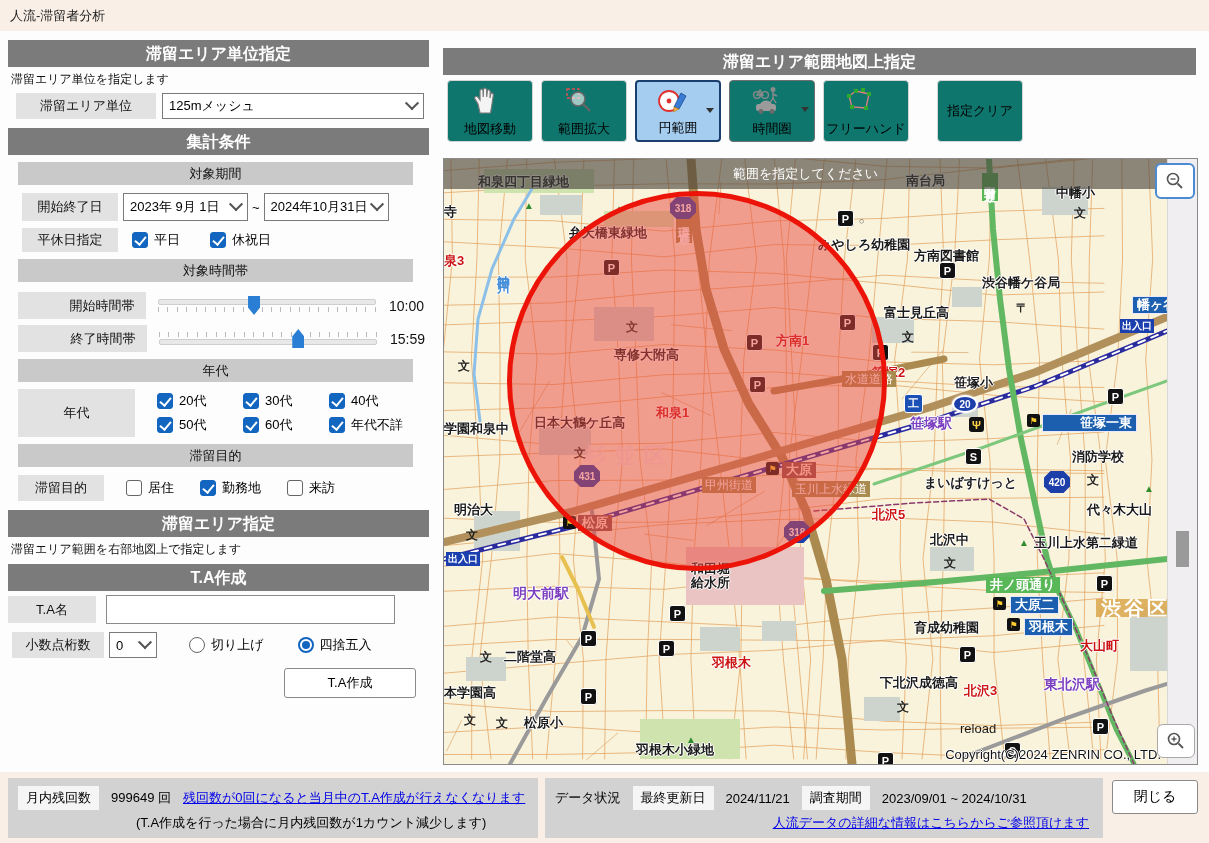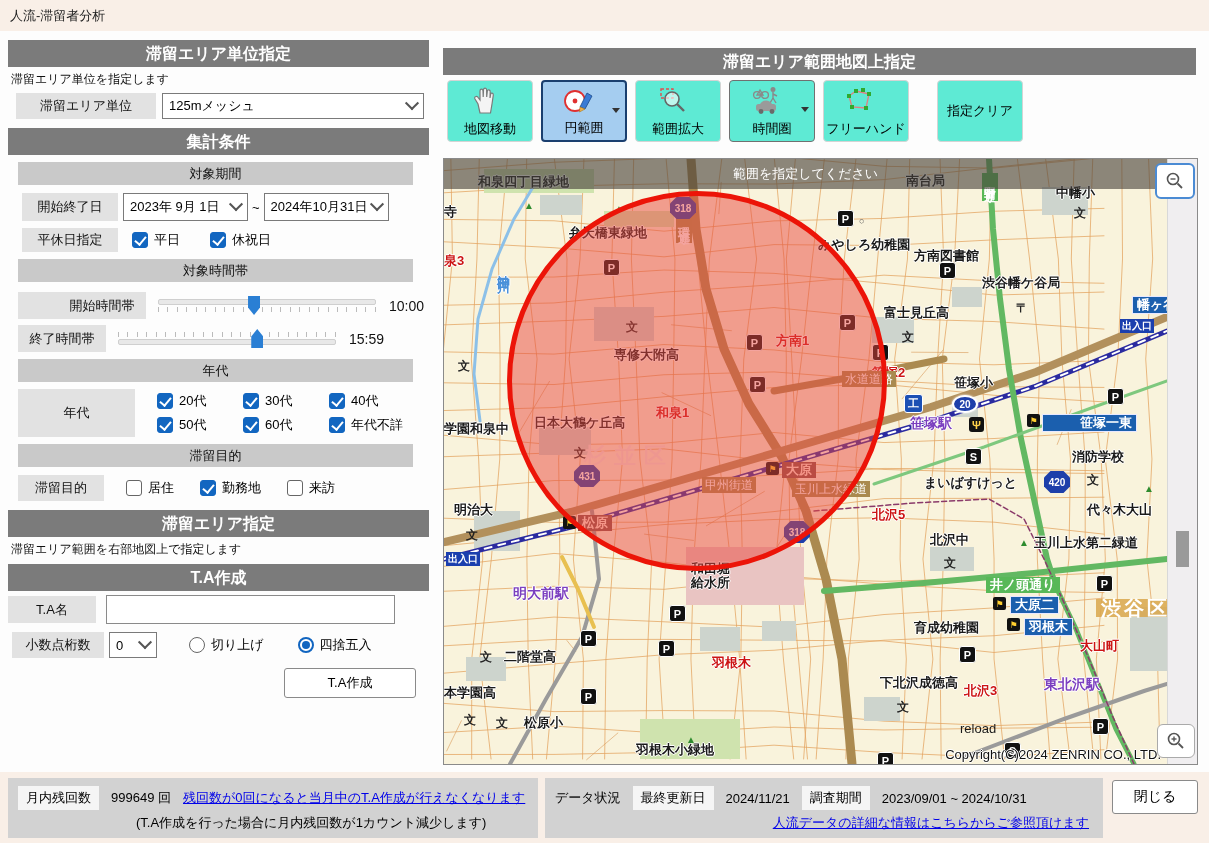--- a/index.html
+++ b/index.html
@@ -27,21 +27,21 @@
   .thumb.down{clip-path:polygon(0 0,100% 0,100% 60%,50% 100%,0 60%);}
   .thumb.up{clip-path:polygon(50% 0,100% 40%,100% 100%,0 100%,0 40%);top:-11px;}
   .ticks{display:flex;justify-content:space-between;height:5px;margin-top:2px;}
   .ticks i{width:1px;background:#bbb;}
   .ticks.above{margin:0 0 2px 0;}
   .tval{font-size:14px;color:#111;width:48px;text-align:right;}
   .btn{background:#fff;border:1px solid #8a8a8a;border-radius:3px;font-size:13px;display:flex;align-items:center;justify-content:center;}
   
   .mpanel{position:absolute;left:443px;top:17px;width:753px;}
   .toolbar{position:absolute;left:4px;top:32px;height:64px;display:flex;}
-  .tbtn{width:86px;height:62px;background:#5eead4;border:1px solid #d4d4d4;border-radius:4px;margin-right:8px;display:flex;flex-direction:column;align-items:center;justify-content:flex-end;font-size:13px;box-sizing:border-box;position:relative;padding-bottom:3px;}
+  .tbtn{width:86px;height:62px;background:#0f766e;border:1px solid #d4d4d4;border-radius:4px;margin-right:8px;display:flex;flex-direction:column;align-items:center;justify-content:flex-end;font-size:13px;box-sizing:border-box;position:relative;padding-bottom:3px;}
   .tbtn .ic{position:absolute;top:5px;left:0;right:10px;display:flex;justify-content:center;}
   .tbtn.sel{background:#a5cdf0;border:2px solid #1a3f6f;}
   .tbtn.outl{border:1px solid #707070;}
   .tbtn .dd{position:absolute;right:5px;top:26px;width:0;height:0;border-left:4px solid transparent;border-right:4px solid transparent;border-top:5px solid #333;}
   .tbtn.clear{margin-left:20px;justify-content:center;padding-bottom:0;}
   .mapwrap{position:absolute;left:0;top:110px;width:753px;height:605px;border:1px solid #8a8a8a;box-sizing:content-box;background:#f0eef0;}
   .mapview{position:absolute;left:0;top:0;width:723px;height:605px;overflow:hidden;background:#f9f3dc;}
   .ml{position:absolute;font-weight:bold;font-size:13px;color:#1a1a1a;white-space:nowrap;text-shadow:1px 0 0 #fff,-1px 0 0 #fff,0 1px 0 #fff,0 -1px 0 #fff;z-index:3;line-height:14px;}
   .ml.red{color:#cc1414;}
   .ml.sta{color:#7b3fbf;font-size:14px;}
@@ -155,21 +155,21 @@
             <i></i>
             <i></i>
             <i></i>
             <i></i>
             <i></i>
           </div>
       </div>
       <div class="tval">10:00</div>
     </div>
     <div class="row" style="margin-top:6px;margin-left:10px;">
-      <div class="chip" style="width:88px;height:27px;">終了時間帯</div>
+      <div class="chip" style="width:88px;height:27px;padding-left:41px;">終了時間帯</div>
       <div style="width:218px;margin-left:12px;">
         <div class="ticks above">
             <i></i>
             <i></i>
             <i></i>
             <i></i>
             <i></i>
             <i></i>
             <i></i>
             <i></i>
@@ -277,41 +277,41 @@
     <div class="sech" style="width:753px;">滞留エリア範囲地図上指定</div>
     <div class="toolbar">
         <div class="tbtn">
           <span class="ic">
             <svg width="30" height="30" viewBox="0 0 30 30">
               <path d="M10 27 L8 18 L5 13 q-1-2 1-2.5 q1.5-.3 2.5 1.5 L10 14 L10 5 q0-1.8 1.5-1.8 q1.4 0 1.5 1.8 L13.2 11 L13.5 4 q.1-1.8 1.6-1.8 q1.5 0 1.5 1.9 L16.7 11 L17.3 5.3 q.2-1.7 1.6-1.5 q1.4.2 1.3 1.9 L20 12 L20.6 8.4 q.3-1.5 1.6-1.2 q1.3.3 1.1 2 L22 18 L20.5 27 Z" fill="#f4f4f4" stroke="#7a7a7a" stroke-width="1.2"></path>
             </svg>
           </span>
           <span>地図移動</span>
         </div>
+        <div class="tbtn">
+          <span class="ic">
+            <svg width="30" height="30" viewBox="0 0 30 30">
+              <rect x="3" y="3" width="12" height="9" fill="none" stroke="#e05050" stroke-width="1.4" stroke-dasharray="3 2"></rect>
+              <circle cx="14" cy="13" r="7" fill="rgba(255,255,255,.6)" stroke="#666" stroke-width="1.6"></circle>
+              <line x1="19" y1="18" x2="26" y2="25" stroke="#666" stroke-width="2.4"></line>
+            </svg>
+          </span>
+          <span>範囲拡大</span>
+        </div>
         <div class="tbtn sel">
           <span class="ic">
             <svg width="32" height="30" viewBox="0 0 32 30">
               <circle cx="12" cy="14" r="10" fill="#fff" stroke="#e03030" stroke-width="1.8"></circle>
               <circle cx="12" cy="14" r="2.4" fill="#e03030"></circle>
               <path d="M17 20 L24 6 L29 9 L22 22 Z" fill="#3a7bd5" stroke="#1a4a8a" stroke-width=".8"></path>
               <path d="M17 20 L22 22 L16.5 25 Z" fill="#f2b24a" stroke="#a87820" stroke-width=".6"></path>
             </svg>
           </span>
           <span class="dd"></span>
           <span>円範囲</span>
-        </div>
-        <div class="tbtn">
-          <span class="ic">
-            <svg width="30" height="30" viewBox="0 0 30 30">
-              <rect x="3" y="3" width="12" height="9" fill="none" stroke="#e05050" stroke-width="1.4" stroke-dasharray="3 2"></rect>
-              <circle cx="14" cy="13" r="7" fill="rgba(255,255,255,.6)" stroke="#666" stroke-width="1.6"></circle>
-              <line x1="19" y1="18" x2="26" y2="25" stroke="#666" stroke-width="2.4"></line>
-            </svg>
-          </span>
-          <span>範囲拡大</span>
         </div>
         <div class="tbtn outl">
           <span class="ic">
             <svg width="34" height="30" viewBox="0 0 34 30" fill="none" stroke="#8a8a8a" stroke-width="1.4">
               <circle cx="7" cy="9" r="3.4"></circle>
               <circle cx="15" cy="9" r="3.4"></circle>
               <path d="M7 9 L10 4 L13 9 Z"></path>
               <circle cx="23" cy="3.5" r="1.8" fill="#8a8a8a"></circle>
               <path d="M23 6 L23 12 M23 8 L27 10 M23 12 L20 17 M23 12 L26 17"></path>
               <rect x="6" y="18" width="20" height="7" rx="2.5" fill="#9a9a9a" stroke="none"></rect>

